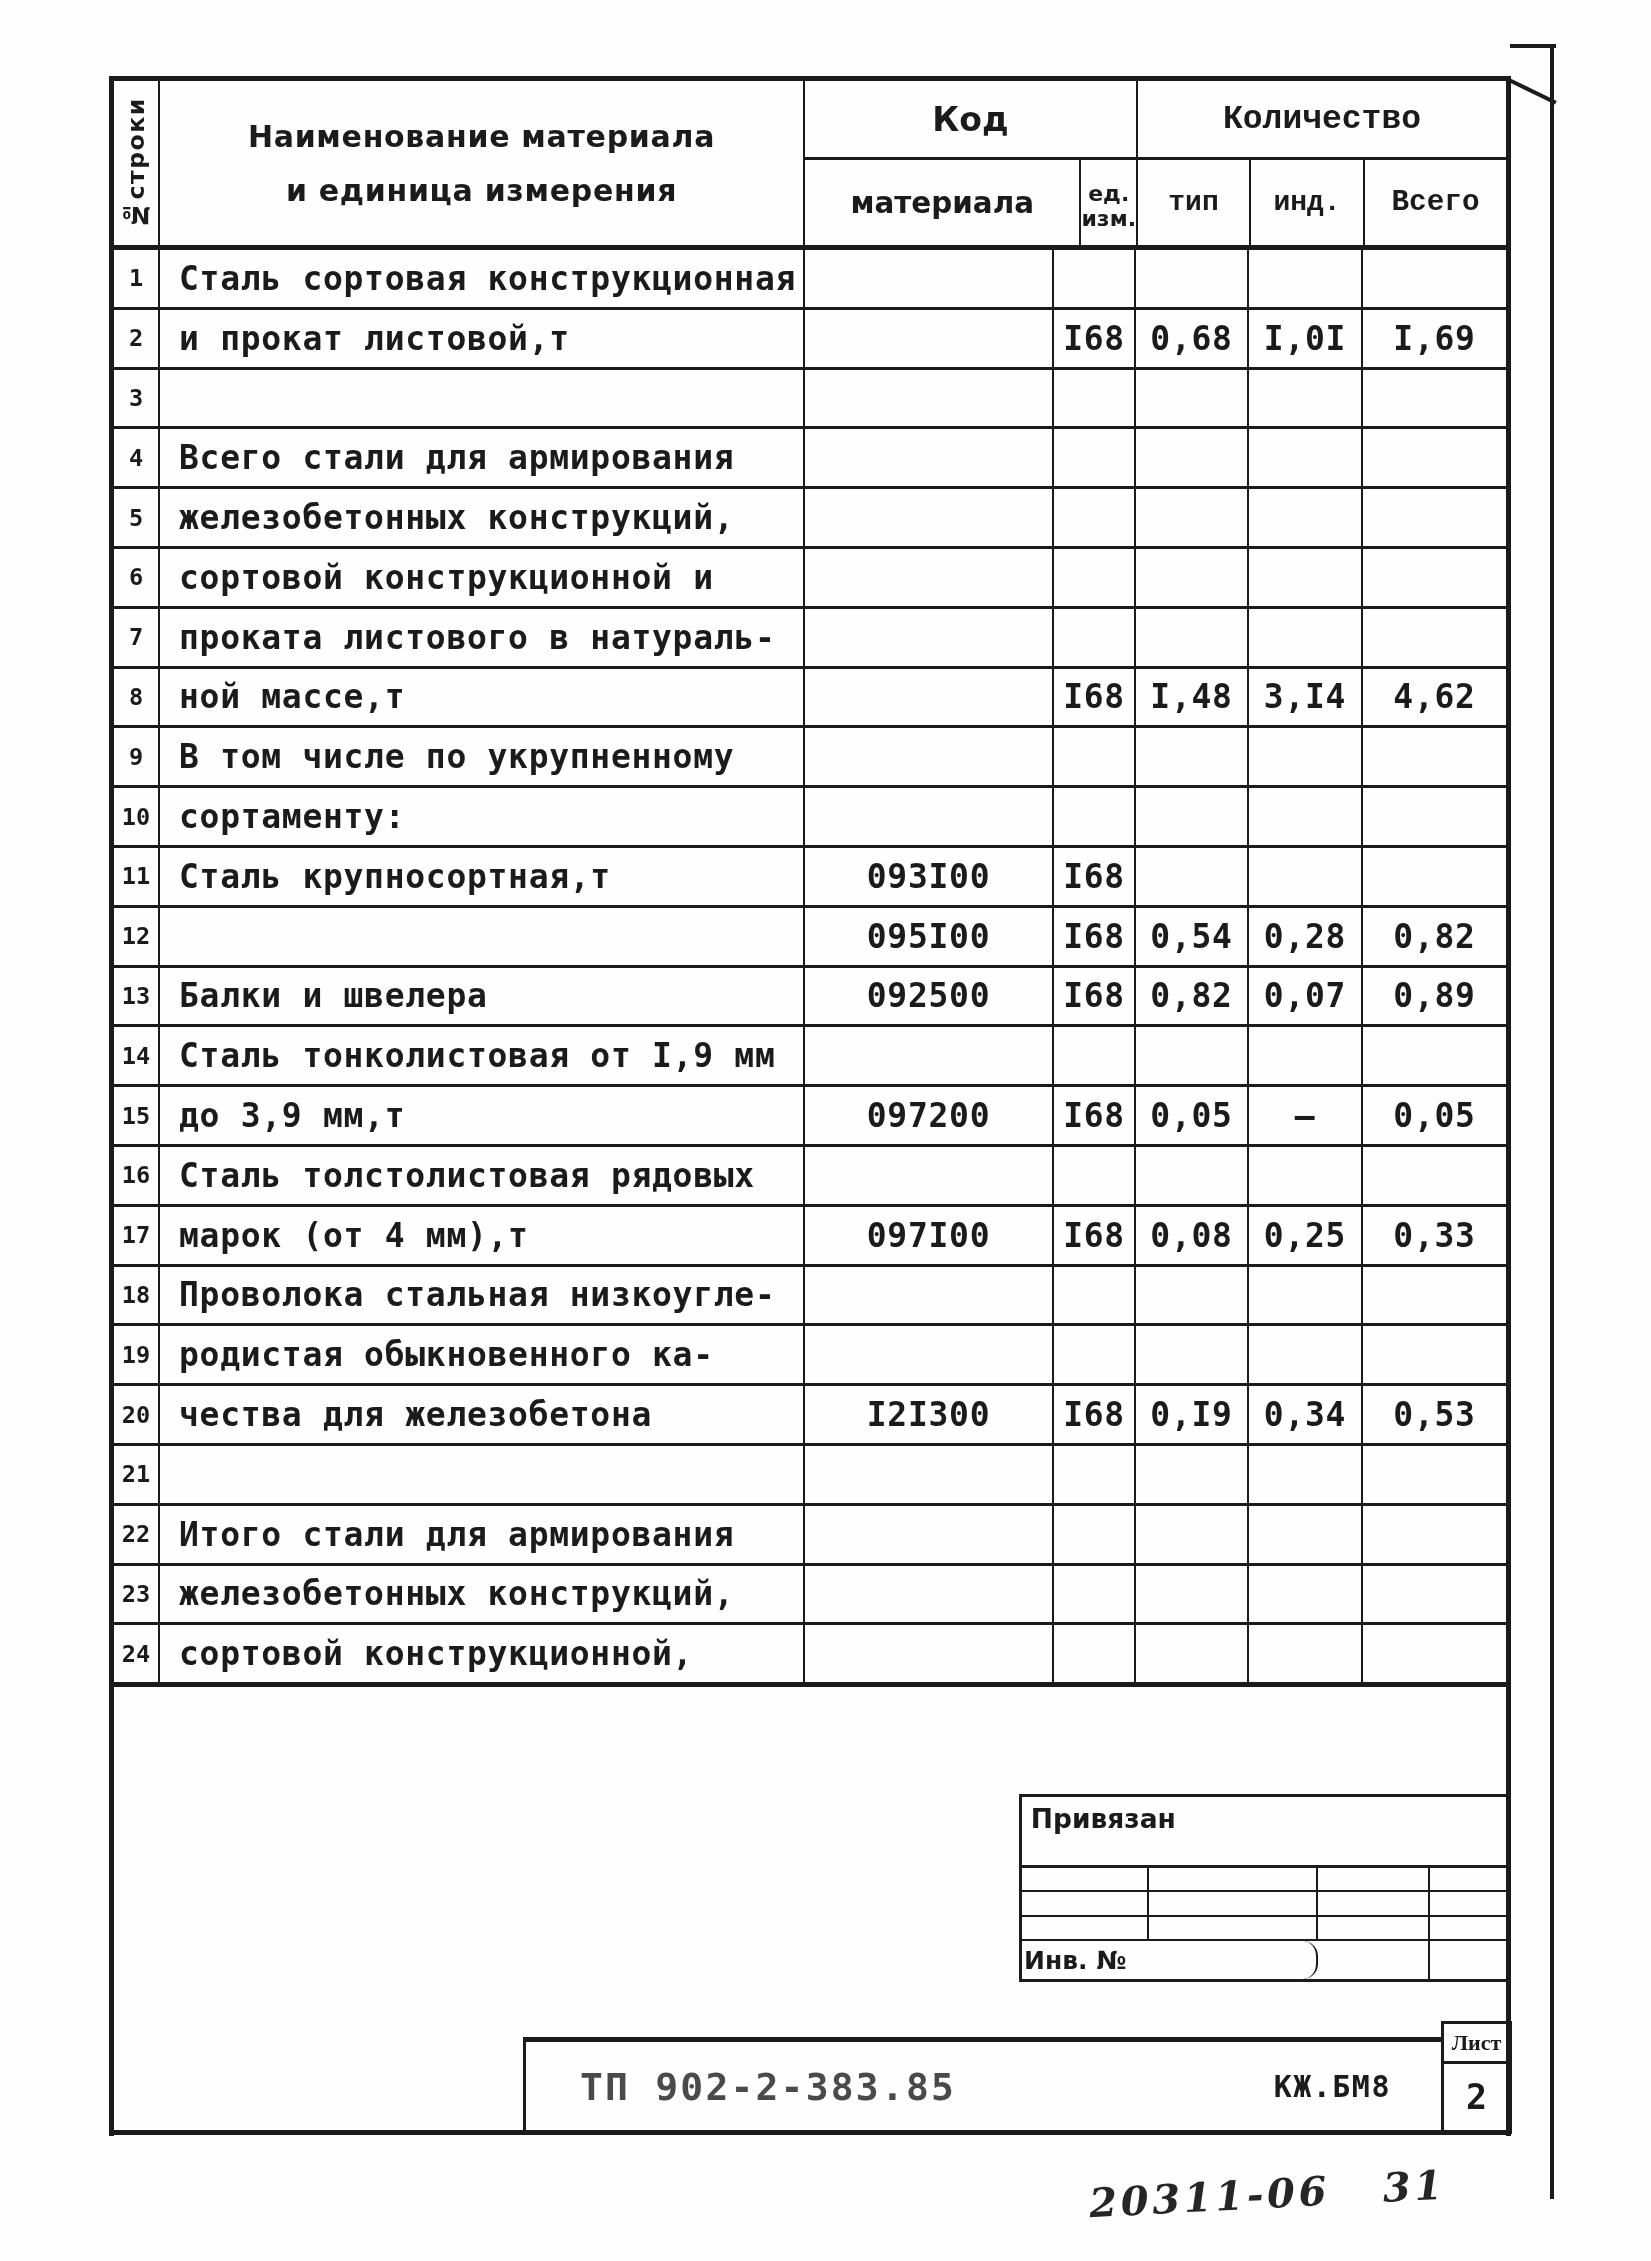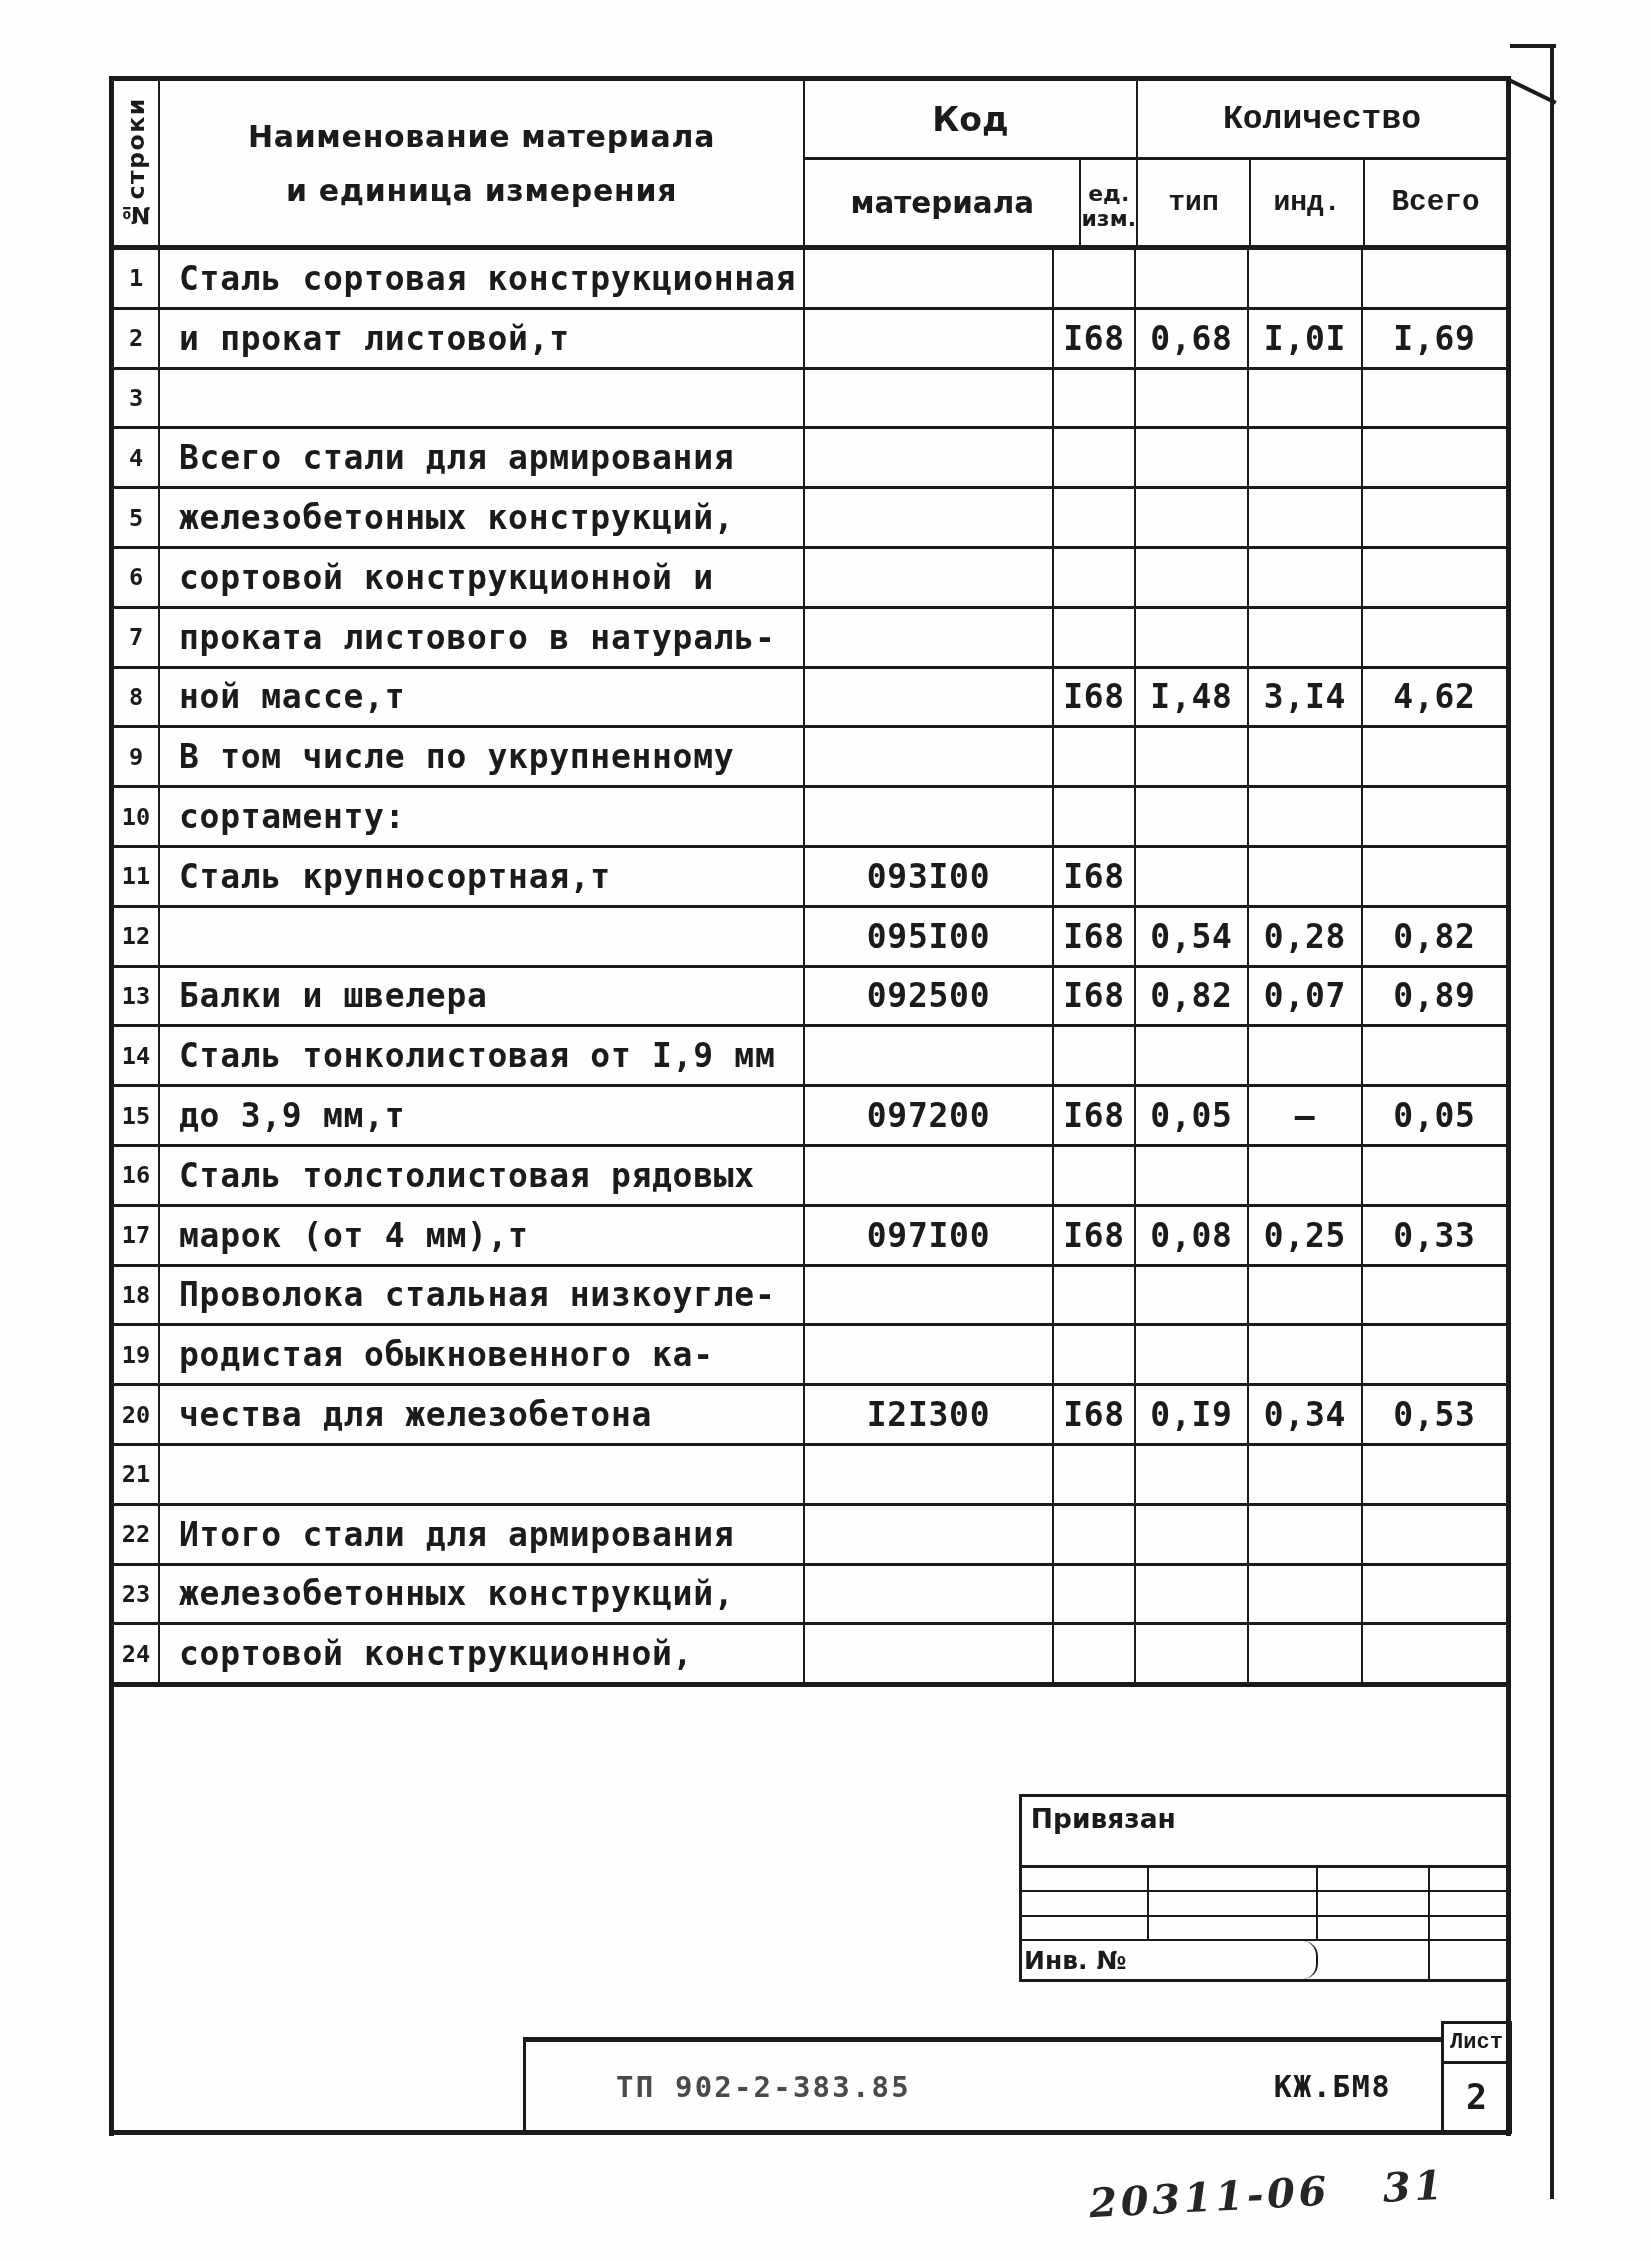--- a/index.html
+++ b/index.html
@@ -72,30 +72,30 @@
   .sg-c4 { flex:1; }
   .stamp-inv { height:38px; display:flex; }
   .inv-lbl { width:296px; border-right:2.9px solid var(--ink); box-sizing:border-box;
     display:flex; align-items:center; padding-left:2px; font-size:25px;border-radius:15px; }
   .inv-mid { width:112px; border-right:2.9px solid var(--ink); box-sizing:border-box; }
   .inv-end { flex:1; }
 
   
   #list-cell { position:absolute; left:1441px; top:2021px; width:71px; height:43px;
     border:3.7px solid var(--ink); box-sizing:border-box; display:flex; align-items:center; justify-content:center;
-    font-family:Liberation Mono, monospace; font-weight:bold; font-size:22px; }
+    font-family:Liberation Serif, serif; font-weight:bold; font-size:22px; }
   #list-num { position:absolute; left:1441px; top:2060px; width:71px; height:74px;
     border-left:3.7px solid var(--ink); border-right:3.7px solid var(--ink); box-sizing:border-box;
     display:flex; align-items:center; justify-content:center; font-size:35px; font-weight:bold; }
 
   
   #tp-box { position:absolute; left:523px; top:2037px; width:920px; height:94px;
     border-top:5.2px solid var(--ink); border-left:3.7px solid var(--ink); box-sizing:border-box;
     display:flex; align-items:center; }
-  .tp-num { margin-left:90px; font-size:29px; font-weight:bold; letter-spacing:2.2px; color:#4a4a4a; }
+  .tp-num { margin-left:54px; font-size:38px; font-weight:bold; letter-spacing:2.2px; color:#4a4a4a; }
   .tp-code { margin-left:auto; margin-right:52px; font-size:30px; font-weight:bold; letter-spacing:1.5px; }
 
   #handwritten { position:absolute; left:1089px; top:2170px;
     font-family:"DejaVu Serif", serif; font-style:italic; font-weight:bold;
     font-size:40px; letter-spacing:3.7px; transform:rotate(-3deg); white-space:pre; color:#262626; }
 </style>
 </head>
 <body>
 
 <div class="page">

